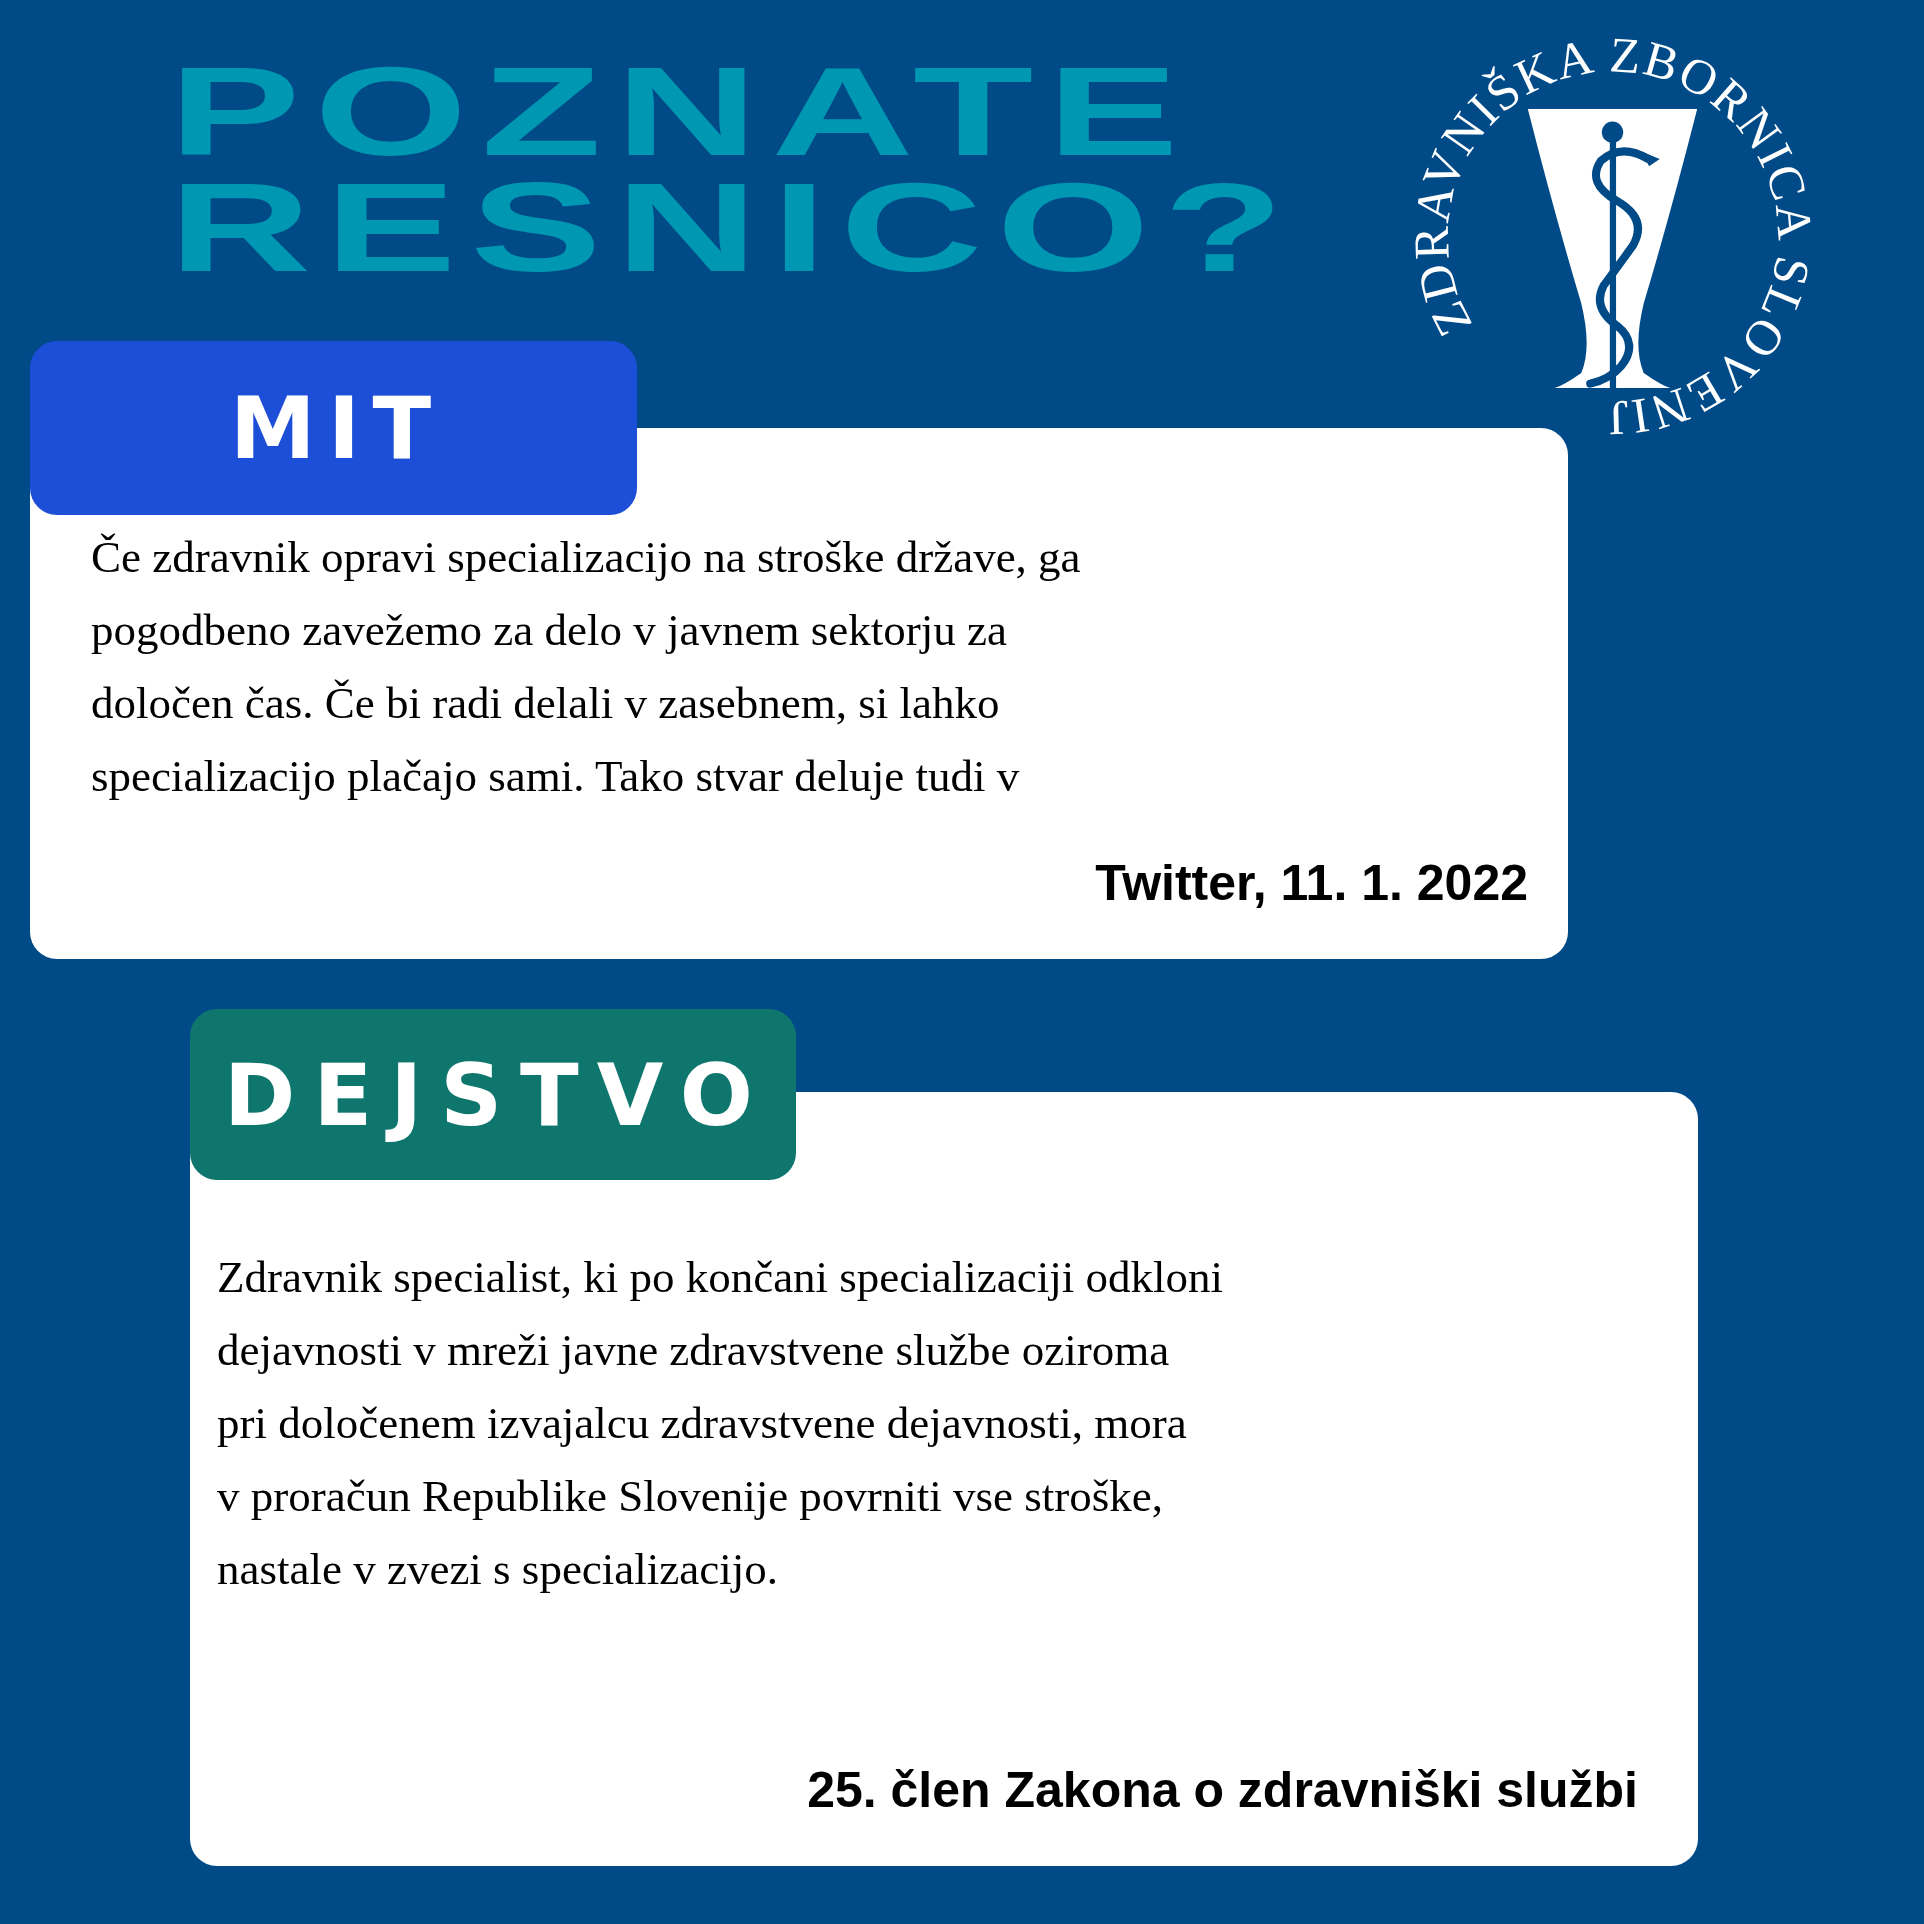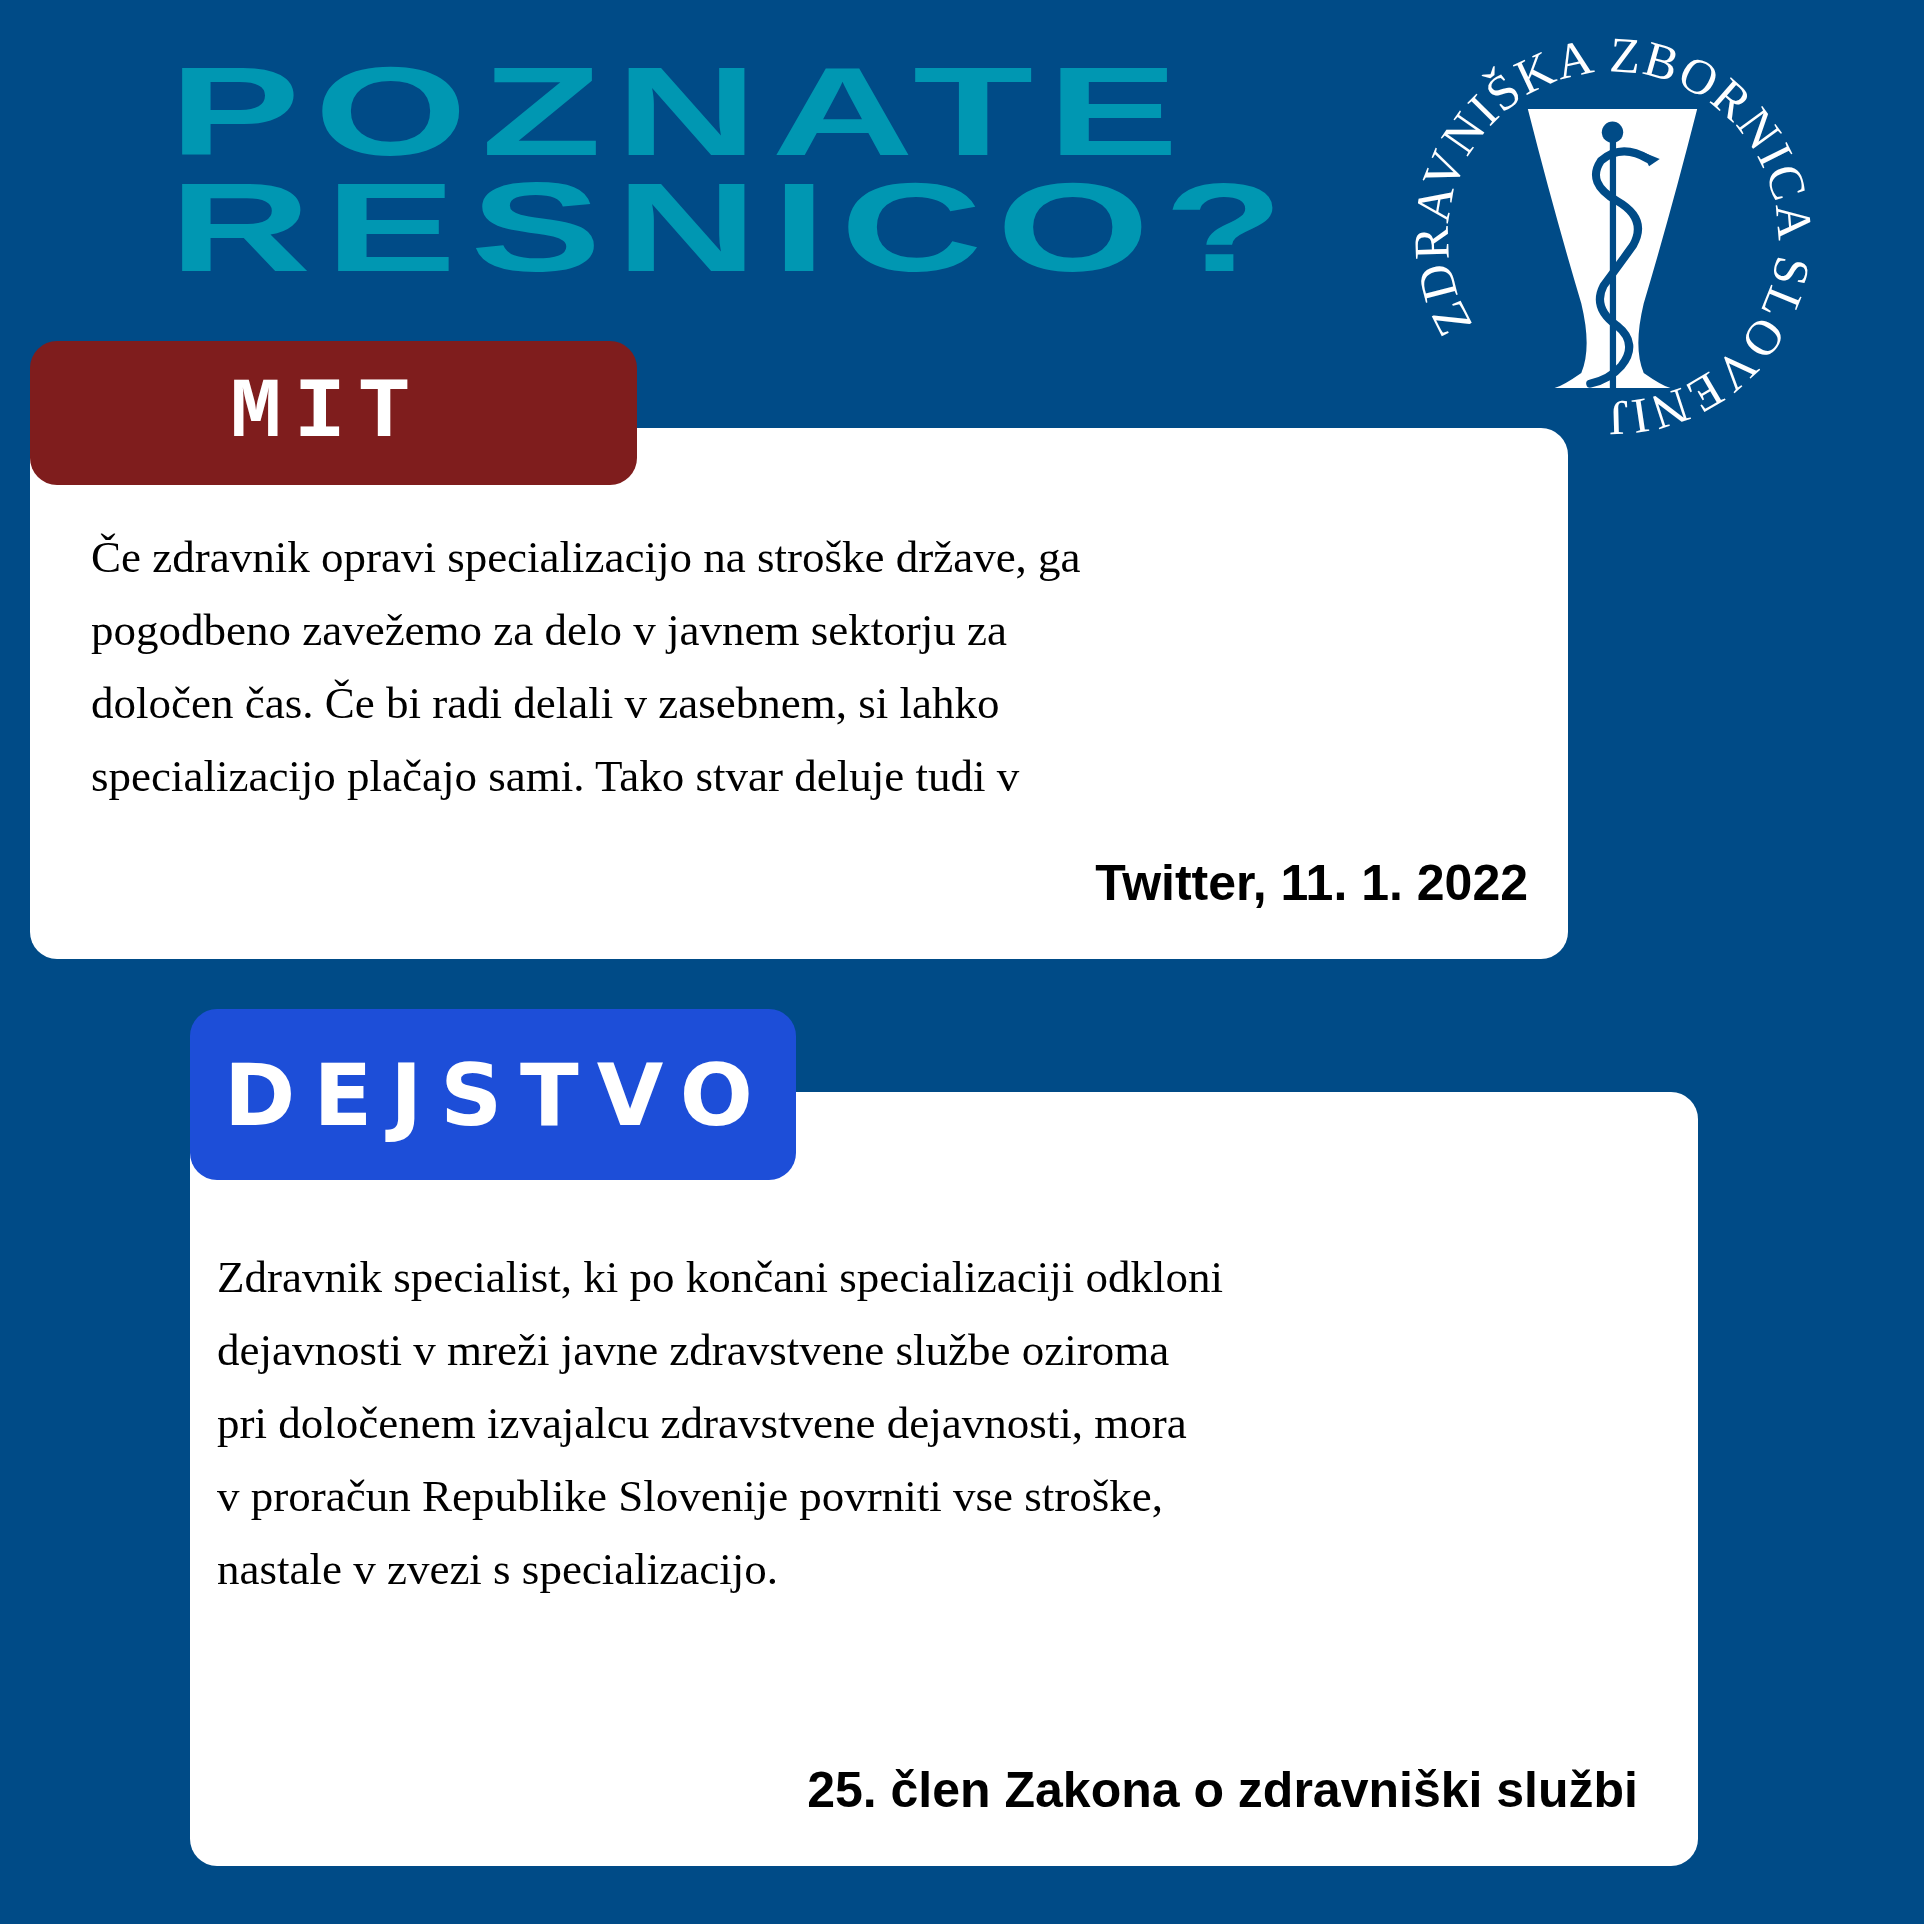--- a/index.html
+++ b/index.html
@@ -29,28 +29,28 @@
   }
   .card.myth { left: 30px; top: 428px; width: 1538px; height: 531px; }
   .card.fact { left: 190px; top: 1092px; width: 1508px; height: 774px; }
   .label {
     position: absolute; border-radius: 27px;
     color: #ffffff; font-weight: 700;
     font-family: "DejaVu Sans", sans-serif;
     display: flex; align-items: center;
   }
   .label.myth {
-    left: 30px; top: 341px; width: 607px; height: 144px;
-    background: #7f1d1d;
+    left: 30px; top: 341px; width: 607px; height: 174px;
+    background: #1d4ed8;
     font-size: 86px; letter-spacing: 12.5px;
-    padding-left: 200px; box-sizing: border-box; font-family: Liberation Mono, monospace;
+    padding-left: 200px; box-sizing: border-box;
   }
   .label.fact {
     left: 190px; top: 1009px; width: 606px; height: 171px;
-    background: #1d4ed8;
+    background: #0f766e;
     font-size: 86px; letter-spacing: 18px;
     padding-left: 34px; box-sizing: border-box;
   }
   .body-text {
     position: absolute; color: #000;
     font-family: Liberation Serif, serif;
     font-size: 45px; line-height: 73px;
     margin: 0;
   }
   .body-text.myth { left: 91px; top: 521px; width: 1461px; }

